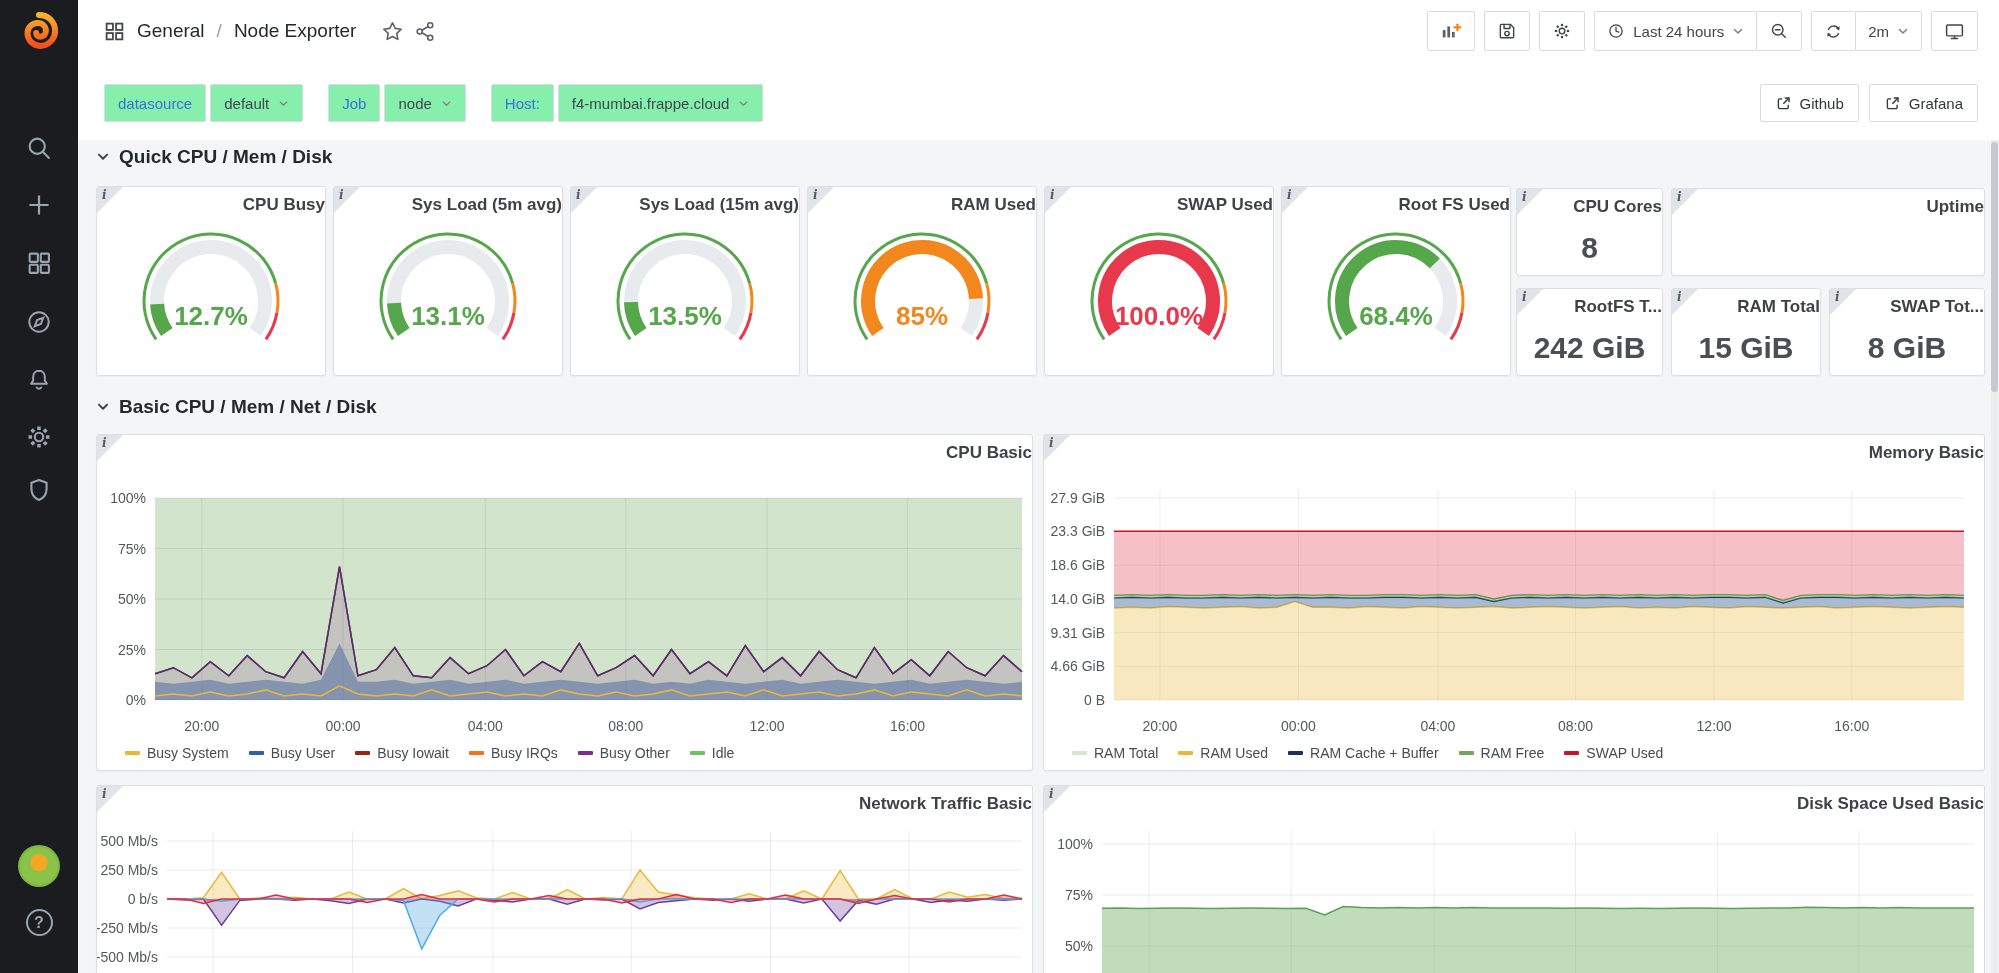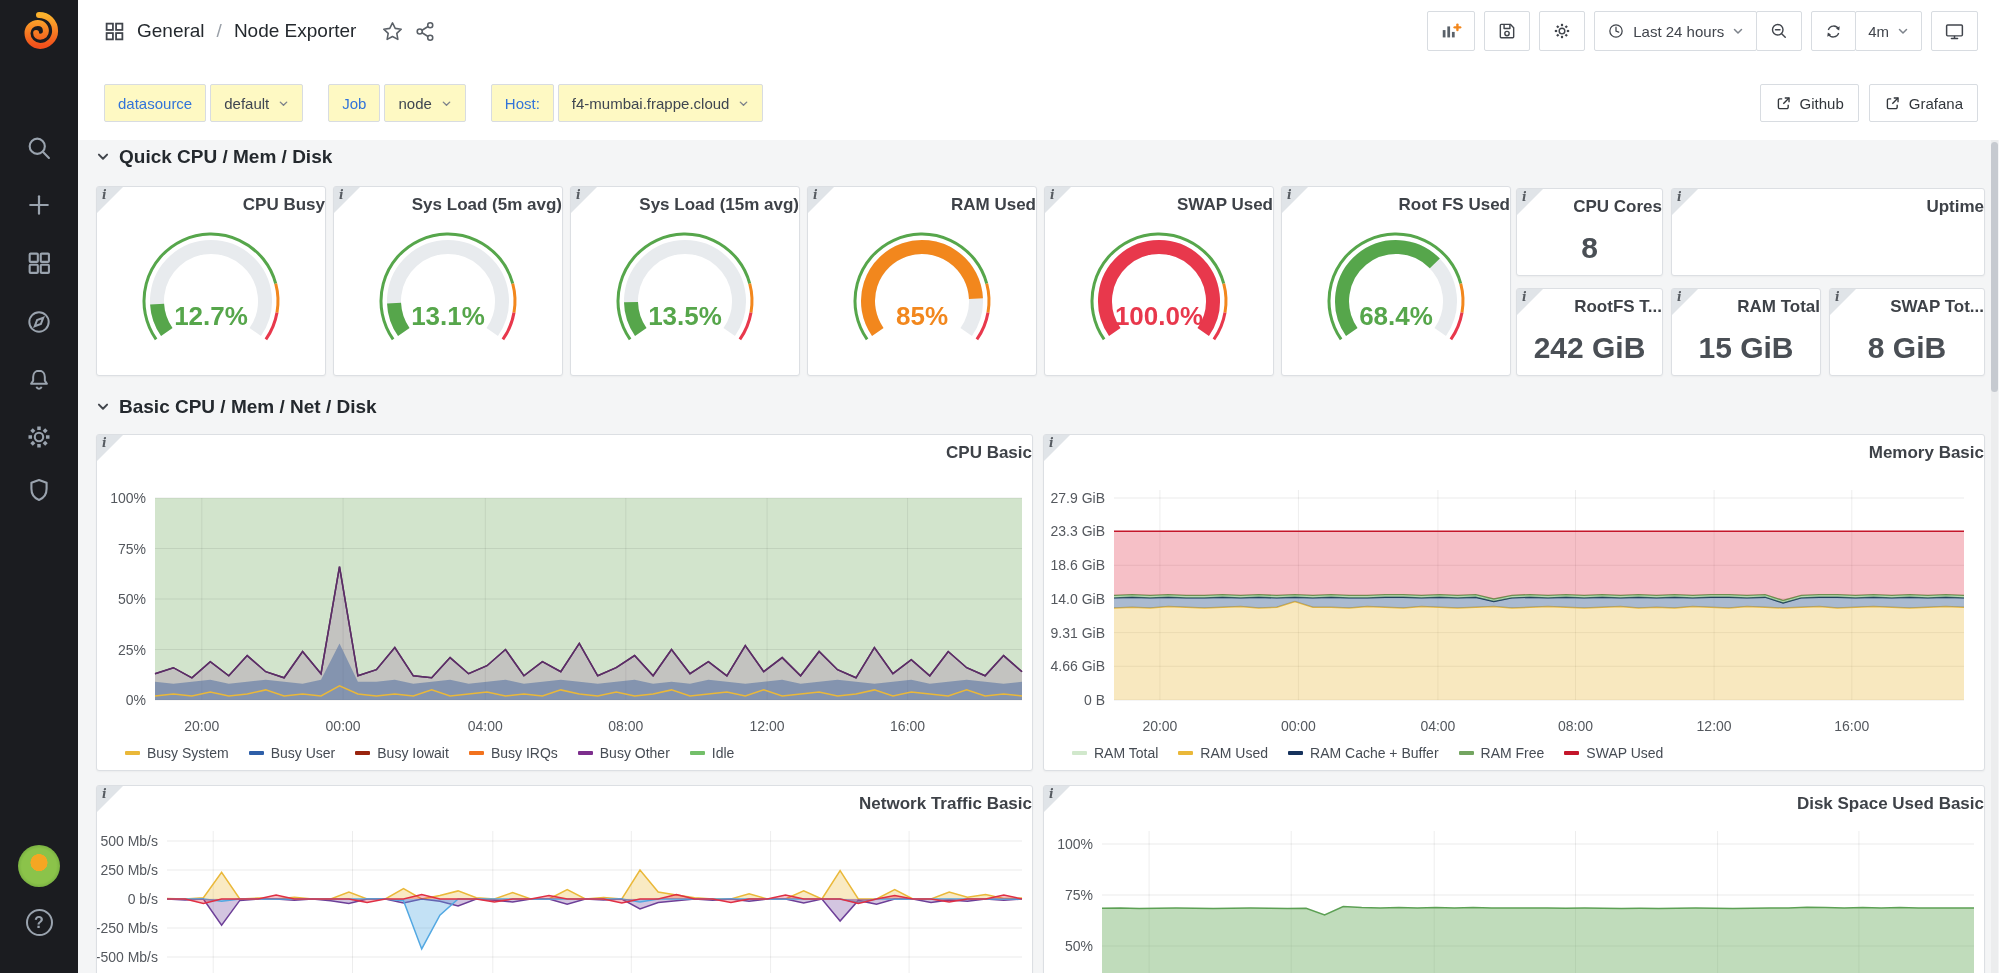--- a/index.html
+++ b/index.html
@@ -26,21 +26,21 @@
   .crumb-sep{font-size:19px;color:#9aa0a8;}
   .nav-ico{color:#41454c;display:flex;align-items:center;cursor:pointer;}
   .toolbar{position:absolute;right:21px;top:11px;display:flex;align-items:center;gap:9px;}
   .tgroup{display:flex;}
   .tgroup .tbtn + .tbtn{margin-left:-1px;}
   .tbtn{height:40px;min-width:44px;padding:0 12px;background:#fff;border:1px solid #d8dce1;border-radius:2px;
     display:flex;align-items:center;gap:8px;color:#41454c;font-size:15px;font-weight:500;cursor:pointer;}
   
   .subnav{position:absolute;left:78px;top:62px;width:1921px;height:78px;}
   .vars{position:absolute;left:26px;top:22px;display:flex;align-items:center;}
-  .pill{height:38px;background:#fef9c3;border:1px solid #d8dce1;border-radius:2px;display:flex;align-items:center;
+  .pill{height:38px;background:#86efac;border:1px solid #d8dce1;border-radius:2px;display:flex;align-items:center;
     padding:0 13px;font-size:15px;font-weight:500;}
   .pill.lab{color:#3274D9;cursor:default;}
   .pill.val{color:#3f4651;margin-left:4px;gap:9px;cursor:pointer;}
   .vgap{width:25px;}
   .linkbtns{position:absolute;right:21px;top:22px;display:flex;gap:10px;}
   .linkbtn{height:38px;padding:0 14px;background:#fff;border:1px solid #d8dce1;border-radius:2px;
     display:flex;align-items:center;gap:8px;font-size:15px;font-weight:500;color:#33373c;cursor:pointer;}
   .caret{color:#7d838b;display:flex;align-items:center;}
   
   .section-h{position:absolute;display:flex;align-items:center;gap:9px;font-size:19px;font-weight:bold;
@@ -229,21 +229,21 @@
       <div class="tgroup">
         <button class="tbtn">
           <svg width="19" height="19" viewBox="0 0 24 24" fill="none" stroke="currentColor" stroke-width="1.8">
             <path d="M5.5 10 A 7 7 0 0 1 18.5 9.2"></path>
               <polygon points="19.8,5.5 19.2,10.6 15.2,8.2" fill="currentColor" stroke="none"></polygon>
             <path d="M18.5 14 A 7 7 0 0 1 5.5 14.8"></path>
               <polygon points="4.2,18.5 4.8,13.4 8.8,15.8" fill="currentColor" stroke="none"></polygon>
             </svg>
         </button>
         <button class="tbtn">
-          <span>4m</span>
+          <span>2m</span>
           <span class="caret">
               <svg width="12" height="12" viewBox="0 0 12 12">
                 <polyline points="2.5,4.5 6,8 9.5,4.5" fill="none" stroke="currentColor" stroke-width="1.5" stroke-linecap="round" stroke-linejoin="round"></polyline>
               </svg>
             </span>
         </button>
       </div>
       <button class="tbtn">
         <svg width="21" height="21" viewBox="0 0 24 24" fill="none" stroke="currentColor" stroke-width="1.7">
           <rect x="3" y="4.5" width="18" height="12.5" rx="1.2"></rect>

